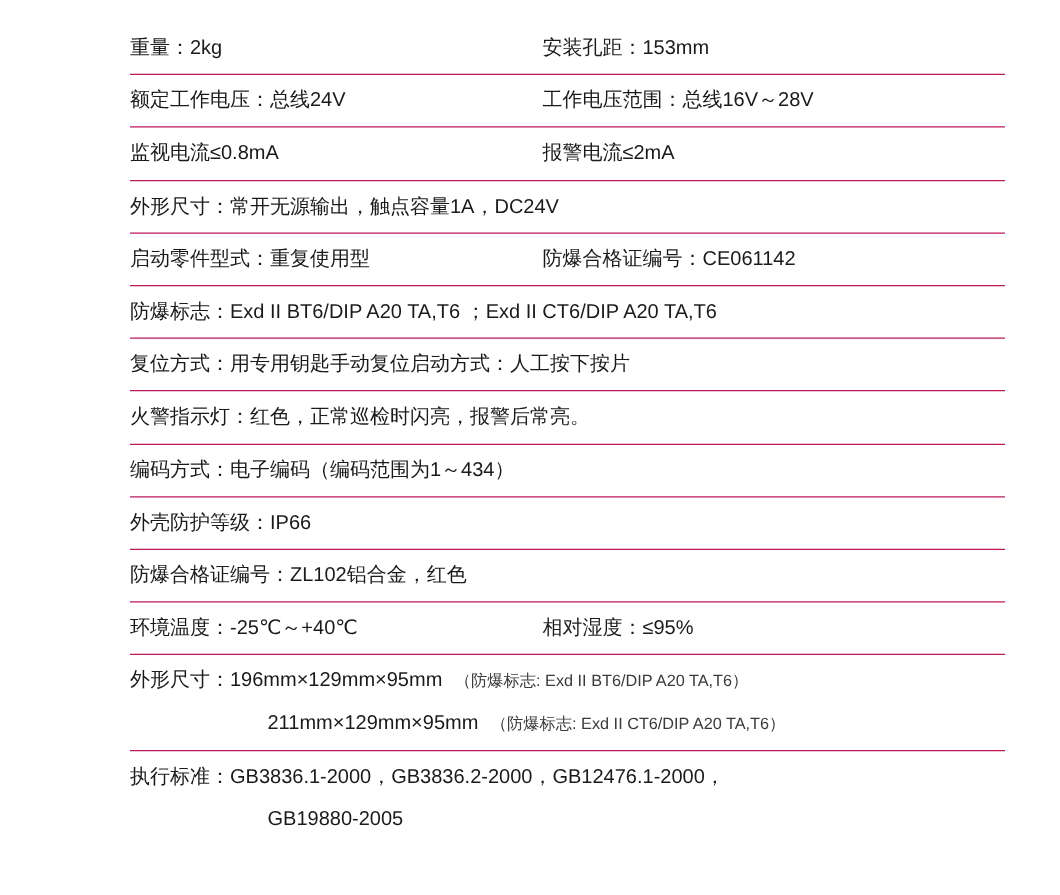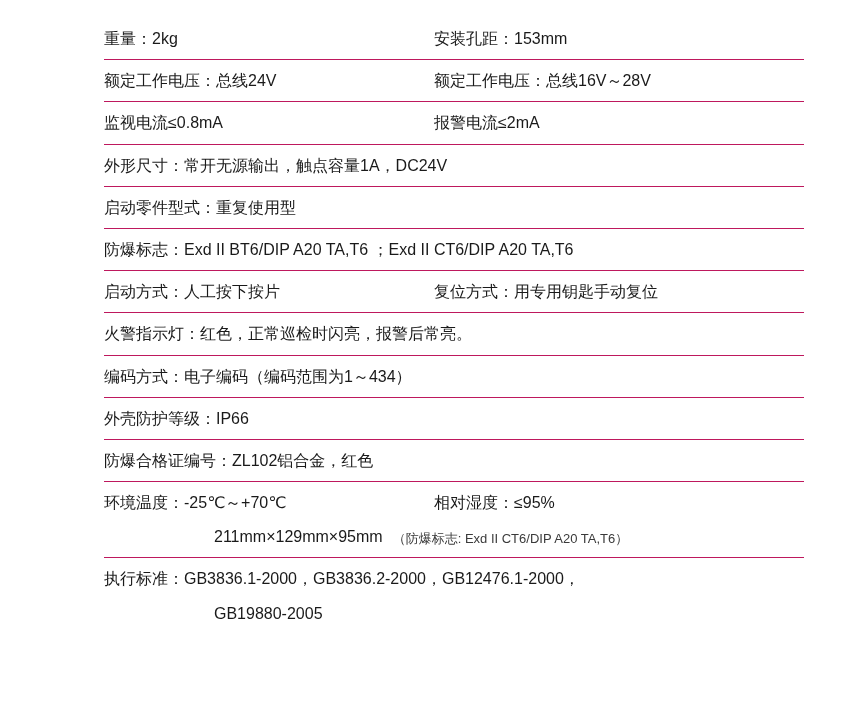--- a/index.html
+++ b/index.html
@@ -58,84 +58,89 @@
     font-size: 13px;
     color: #3a3a3a;
     margin-left: 10px;
   }
   .indent {
     display: inline-block;
     width: 110px;
   }
   .sub-line {
     padding: 2px 0 9px 0;
-    align-items: flex-end;
   }
   .last-line {
     padding: 0 0 6px 0;
   }
 </style>
 </head>
 <body>
 
 <div class="spec-sheet">
 
   <div class="spec-row">
     <span class="cell cell-a">重量：2kg</span>
     <span class="cell cell-b">安装孔距：153mm</span>
   </div>
 
   <div class="spec-row">
     <span class="cell cell-a">额定工作电压：总线24V</span>
-    <span class="cell cell-b">额定工作电压：总线16V～28V</span>
+    <span class="cell cell-b">工作电压范围：总线16V～28V</span>
   </div>
 
   <div class="spec-row">
     <span class="cell cell-a">监视电流≤0.8mA</span>
     <span class="cell cell-b">报警电流≤2mA</span>
   </div>
 
   <div class="spec-row">
     <span class="cell cell-full">外形尺寸：常开无源输出，触点容量1A，DC24V</span>
   </div>
 
   <div class="spec-row">
     <span class="cell cell-a">启动零件型式：重复使用型</span>
+    <span class="cell cell-b">防爆合格证编号：CE061142</span>
   </div>
 
   <div class="spec-row">
     <span class="cell cell-full">防爆标志：Exd II BT6/DIP A20 TA,T6 ；Exd II CT6/DIP A20 TA,T6</span>
   </div>
 
   <div class="spec-row">
+    <span class="cell cell-b">复位方式：用专用钥匙手动复位</span>
     <span class="cell cell-a">启动方式：人工按下按片</span>
-    <span class="cell cell-b">复位方式：用专用钥匙手动复位</span>
   </div>
 
   <div class="spec-row">
     <span class="cell cell-full">火警指示灯：红色，正常巡检时闪亮，报警后常亮。</span>
   </div>
 
   <div class="spec-row">
     <span class="cell cell-full">编码方式：电子编码（编码范围为1～434）</span>
   </div>
 
   <div class="spec-row">
     <span class="cell cell-b">外壳防护等级：IP66</span>
   </div>
 
   <div class="spec-row">
     <span class="cell cell-full">防爆合格证编号：ZL102铝合金，红色</span>
   </div>
 
   <div class="spec-row">
-    <span class="cell cell-a">环境温度：-25℃～+70℃</span>
+    <span class="cell cell-a">环境温度：-25℃～+40℃</span>
     <span class="cell cell-b">相对湿度：≤95%</span>
   </div>
 
+  <div class="spec-row">
+    <span class="cell">外形尺寸：</span>
+    <span class="cell">196mm×129mm×95mm</span>
+    <span class="note">（防爆标志: Exd II BT6/DIP A20 TA,T6）</span>
+  </div>
 
   <div class="spec-row no-border sub-line">
     <span class="indent"></span>
     <span class="cell">211mm×129mm×95mm</span>
     <span class="note">（防爆标志: Exd II CT6/DIP A20 TA,T6）</span>
   </div>
 
   <div class="spec-row">
     <span class="cell">执行标准：</span>
     <span class="cell">GB3836.1-2000，GB3836.2-2000，GB12476.1-2000，</span>

